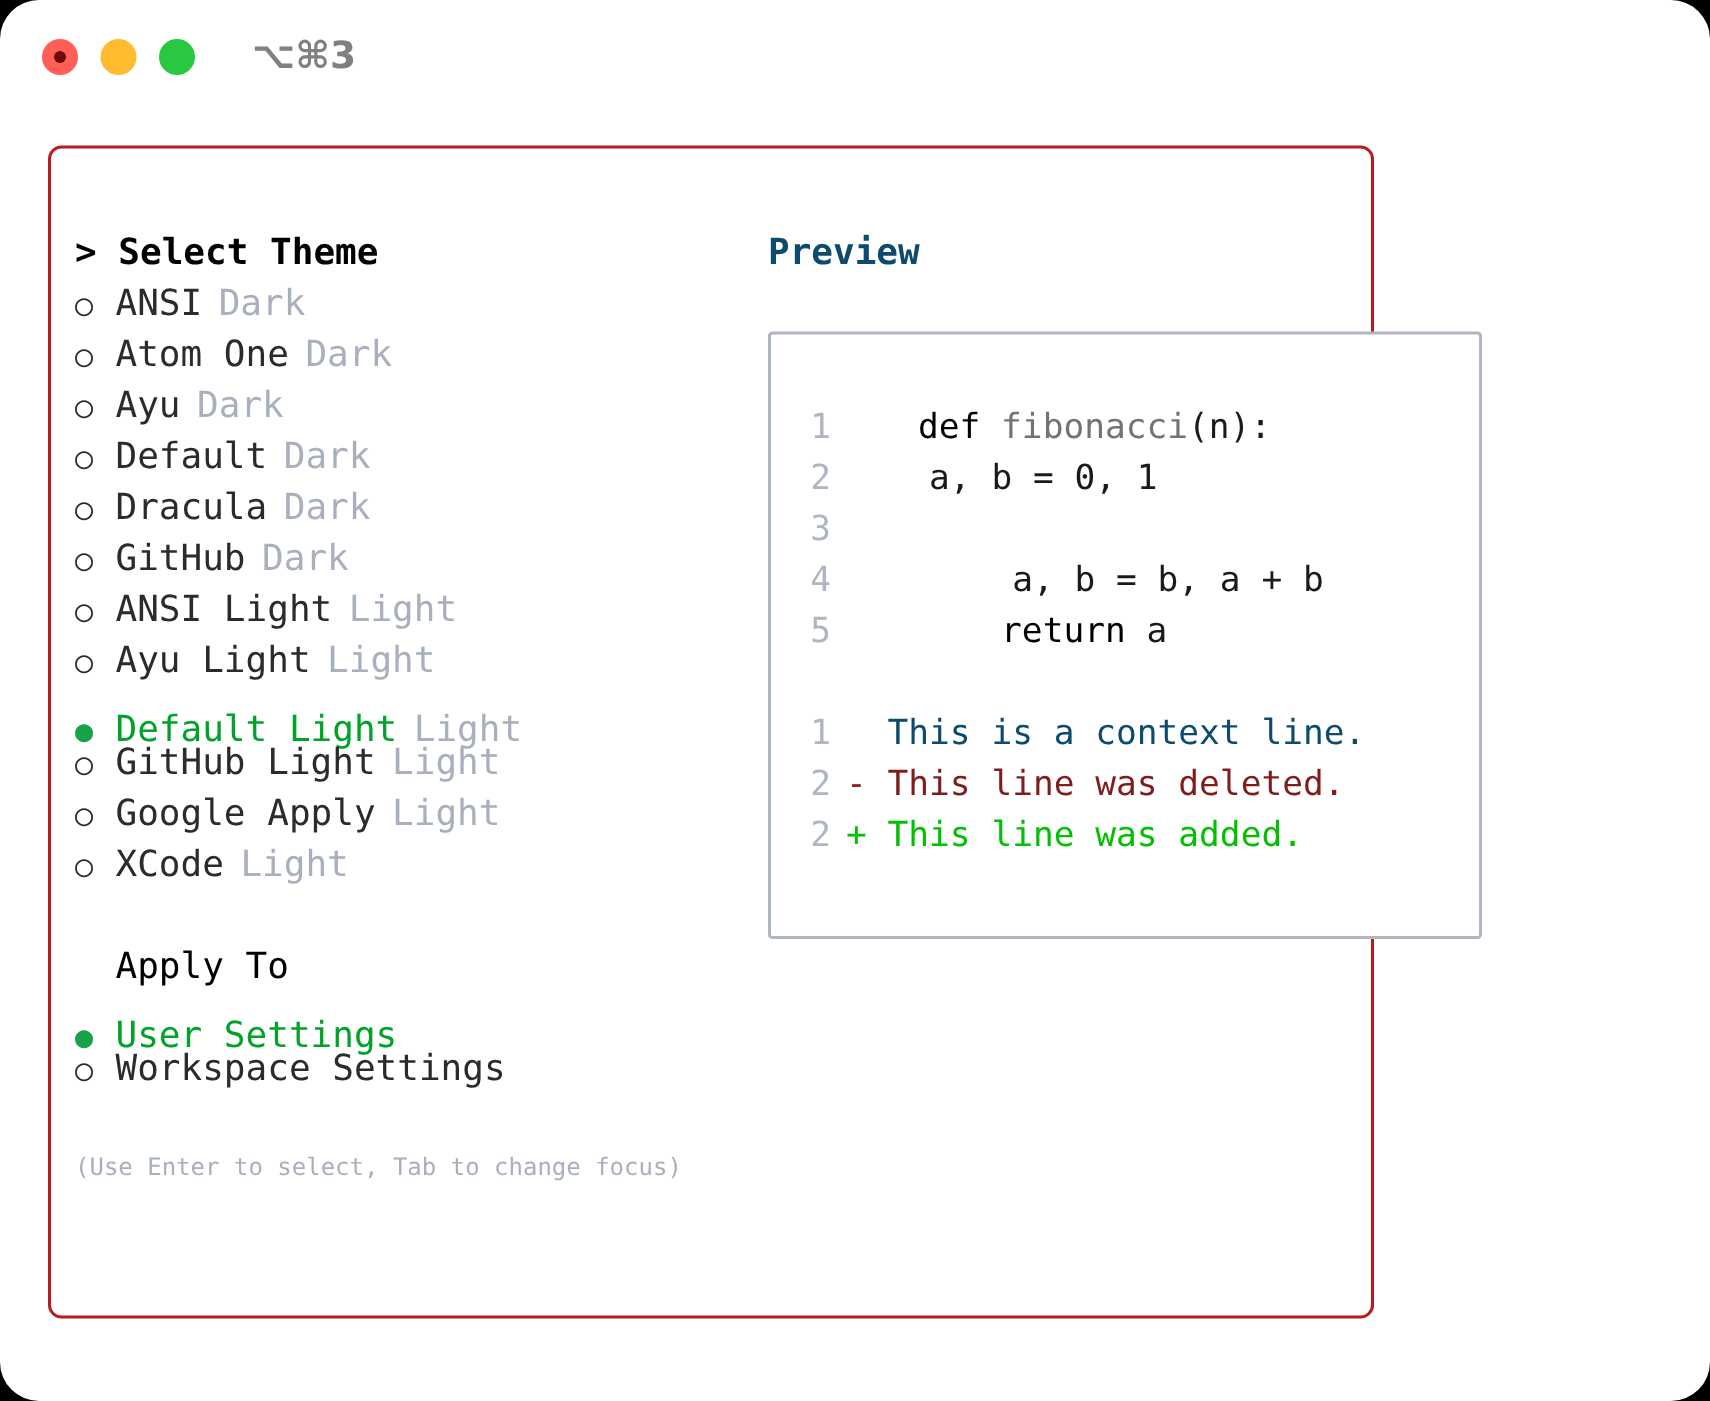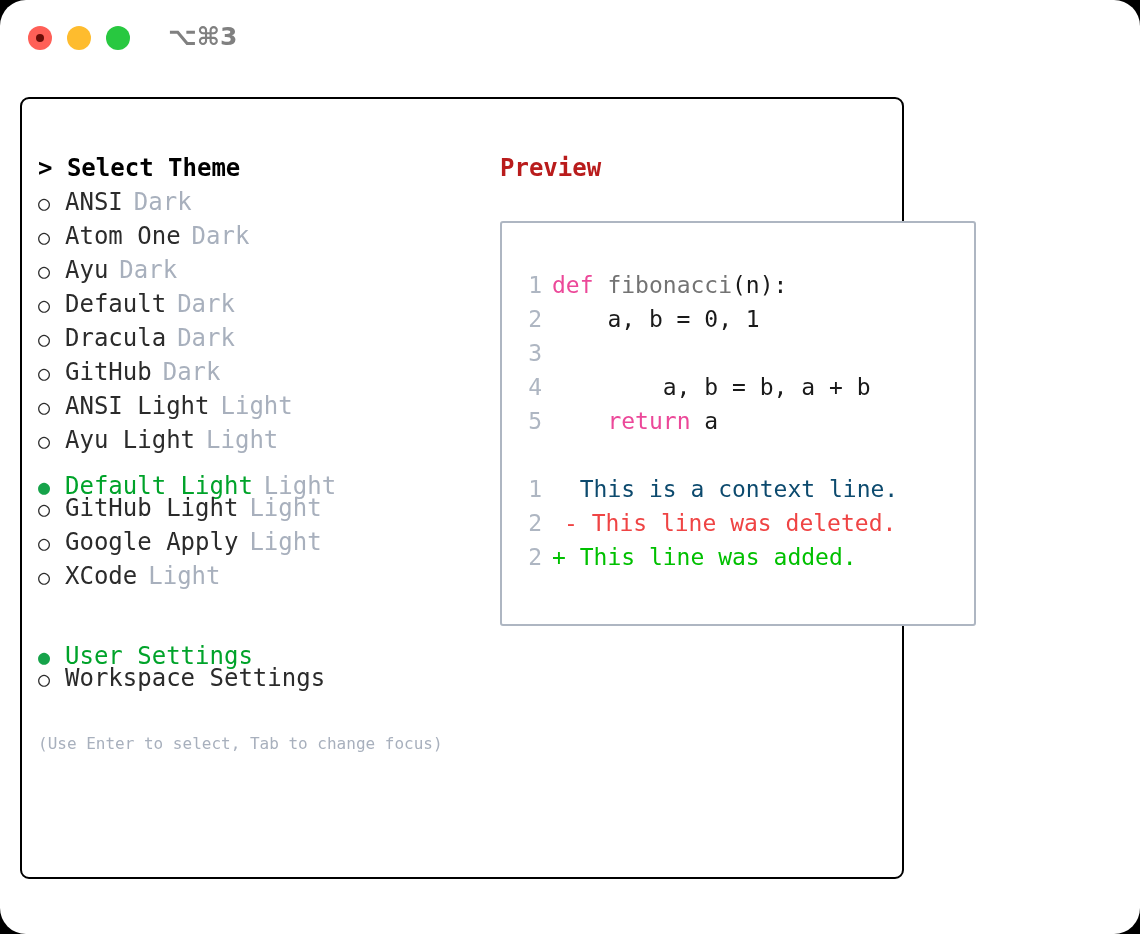--- a/index.html
+++ b/index.html
@@ -68,25 +68,25 @@
     font-weight: bold;
     color: #808080;
     letter-spacing: 0px;
     white-space: pre;
     font-family: "DejaVu Sans", "Liberation Sans", sans-serif;
   }
 
   
   .dialog {
     position: absolute;
-    left: 20px;
+    left: 32px;
     top: 97px;
     width: 884px;
     height: 782px;
-    border: 2px solid #000000;
+    border: 2px solid #b91c1c;
     border-radius: 9px;
     box-sizing: border-box;
     background: #ffffff;
   }
 
   .columns {
     position: absolute;
     left: 0; top: 0;
     width: 100%; height: 100%;
   }
@@ -152,21 +152,21 @@
   
   .right-col {
     position: absolute;
     left: 478px;
     top: 52px;
     width: 500px;
   }
   .preview-title {
     font-size: 24px;
     font-weight: bold;
-    color: #b91c1c;
+    color: #0c4a6e;
     line-height: 34px;
     white-space: pre;
   }
 
   .code-box {
     margin-top: 36px;
     width: 476px;
     height: 405px;
     border: 2px solid #aeb6c2;
     border-radius: 3px;
@@ -185,27 +185,27 @@
   }
   .ln {
     width: 50px;
     flex: 0 0 50px;
     text-align: right;
     color: #aeb6c2;
     padding-right: 10px;
     box-sizing: border-box;
   }
   .code-body { white-space: pre; }
-  .tok-kw   { color: #ec4899; }
+  .tok-kw   { color: #000000; margin-left: 48px; }
   .tok-fn   { color: #737373; }
   .tok-txt  { color: #1a1a1a; }
   .blank-line { height: 34px; }
 
   .diff-ctx { color: #0c4a6e; }
-  .diff-del { color: #ef4444; margin-left: 12px; }
+  .diff-del { color: #7f1d1d; }
   .diff-add { color: #00c000; }
 </style>
 </head>
 <body>
 
 <div class="window">
 
   <div class="titlebar">
     <div class="lights">
       <span class="light light-red"></span>
@@ -232,20 +232,21 @@
             <div class="opt-row"><span class="bullet">○</span><span class="opt-label">ANSI Light</span><span class="opt-cat">Light</span></div>
             <div class="opt-row"><span class="bullet">○</span><span class="opt-label">Ayu Light</span><span class="opt-cat">Light</span></div>
             <div class="opt-row selected"><span class="bullet sel">●</span><span class="opt-label">Default Light</span><span class="opt-cat">Light</span></div>
             <div class="opt-row"><span class="bullet">○</span><span class="opt-label">GitHub Light</span><span class="opt-cat">Light</span></div>
             <div class="opt-row"><span class="bullet">○</span><span class="opt-label">Google Apply</span><span class="opt-cat">Light</span></div>
             <div class="opt-row"><span class="bullet">○</span><span class="opt-label">XCode</span><span class="opt-cat">Light</span></div>
           </div>
 
         <div class="spacer-sm"></div>
 
+        <div class="section-header plain">Apply To</div>
 
         <div id="apply-list">
             <div class="opt-row selected"><span class="bullet sel">●</span><span class="opt-label">User Settings</span></div>
             <div class="opt-row"><span class="bullet">○</span><span class="opt-label">Workspace Settings</span></div>
           </div>
 
         <div class="hint">(Use Enter to select, Tab to change focus)</div>
       </div>
 
       <div class="right-col">

